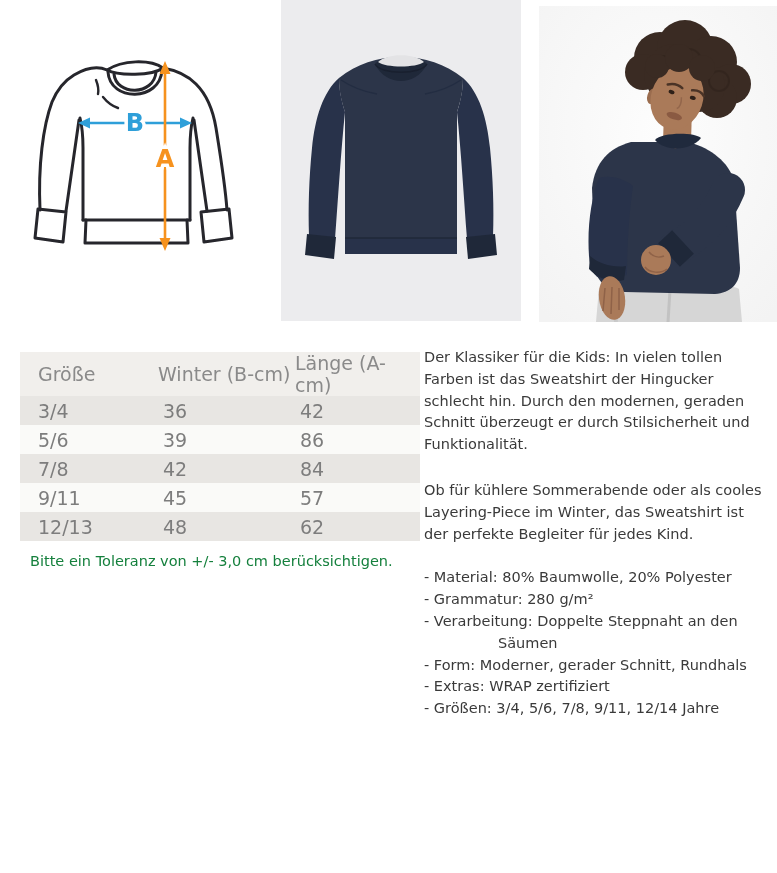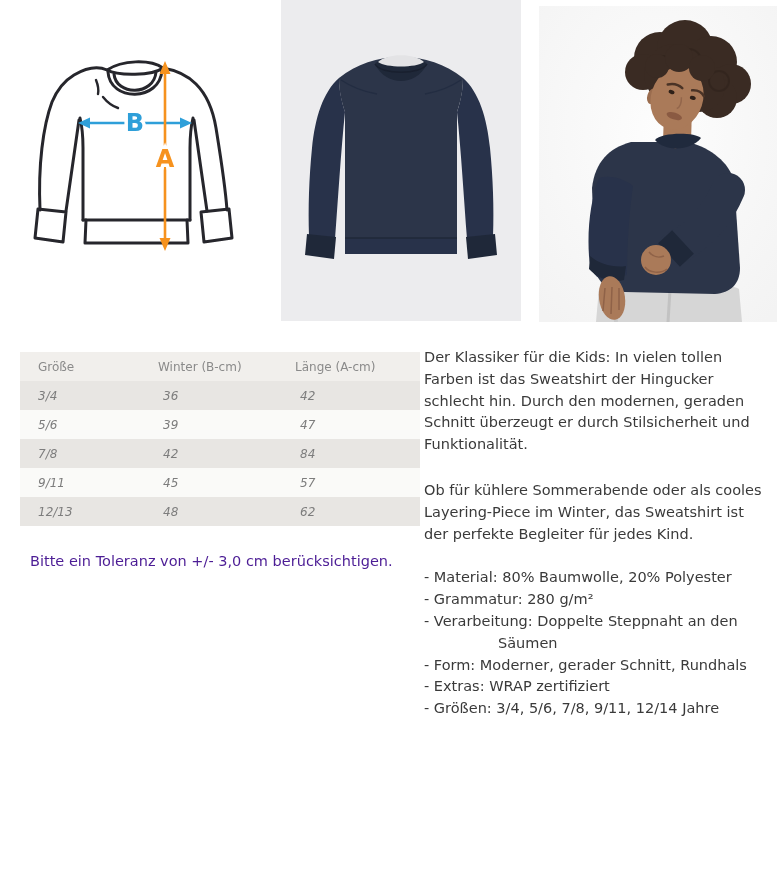--- a/index.html
+++ b/index.html
@@ -8,36 +8,36 @@
     font-family:"DejaVu Sans","Liberation Sans",sans-serif;
   }
   
   .diagram{position:absolute;left:30px;top:48px;width:222px;height:205px;}
   .photo-flat{position:absolute;left:281px;top:0;width:240px;height:321px;background:#ececee;}
   .photo-model{position:absolute;left:539px;top:6px;width:238px;height:316px;background:#f8f8f8;}
   .photo-flat svg,.photo-model svg,.diagram svg{display:block;width:100%;height:100%;}
   
   .size-table{
     position:absolute;left:20px;top:352px;width:382px;border-collapse:collapse;
-    font-size:12px;color:#7d7d7d;table-layout:fixed;
+    font-size:19px;color:#7d7d7d;table-layout:fixed;
   }
   .size-table th{
     font-weight:normal;text-align:left;color:#8a8a8a;background:#f1efec;
     height:29px;padding:0;
   }
-  .size-table td{height:29px;padding:0;font-style:italic;}
+  .size-table td{height:29px;padding:0;}
   .size-table .c1{width:120px;padding-left:18px;}
   .size-table .c2{width:137px;}
   .size-table .c3{width:125px;}
   .size-table td.c2,.size-table td.c3{padding-left:5px;margin-top:6px;}
   .size-table tbody tr:nth-child(odd){background:#e8e6e3;}
   .size-table tbody tr:nth-child(even){background:#fafaf8;}
   
   .tolerance{
-    position:absolute;left:30px;top:553px;font-size:14.5px;color:#4c1d95;white-space:nowrap;
+    position:absolute;left:30px;top:553px;font-size:14.5px;color:#15803d;white-space:nowrap;
   }
   
   .desc{
     position:absolute;left:424px;top:347px;width:355px;color:#3a3a3a;font-size:14.5px;
   }
   .desc .line{line-height:21.8px;height:21.8px;white-space:nowrap;}
   .desc .gap-a{height:24px;}
   .desc .gap-b{height:22px;}
   .desc .indent{padding-left:74px;}
 </style>
@@ -198,21 +198,21 @@
     </thead>
     <tbody>
       <tr>
         <td class="c1">3/4</td>
         <td class="c2">36</td>
         <td class="c3">42</td>
       </tr>
       <tr>
         <td class="c1">5/6</td>
         <td class="c2">39</td>
-        <td class="c3">47</td>
+        <td class="c3">86</td>
       </tr>
       <tr>
         <td class="c1">7/8</td>
         <td class="c2">42</td>
         <td class="c3">84</td>
       </tr>
       <tr>
         <td class="c1">9/11</td>
         <td class="c2">45</td>
         <td class="c3">57</td>

